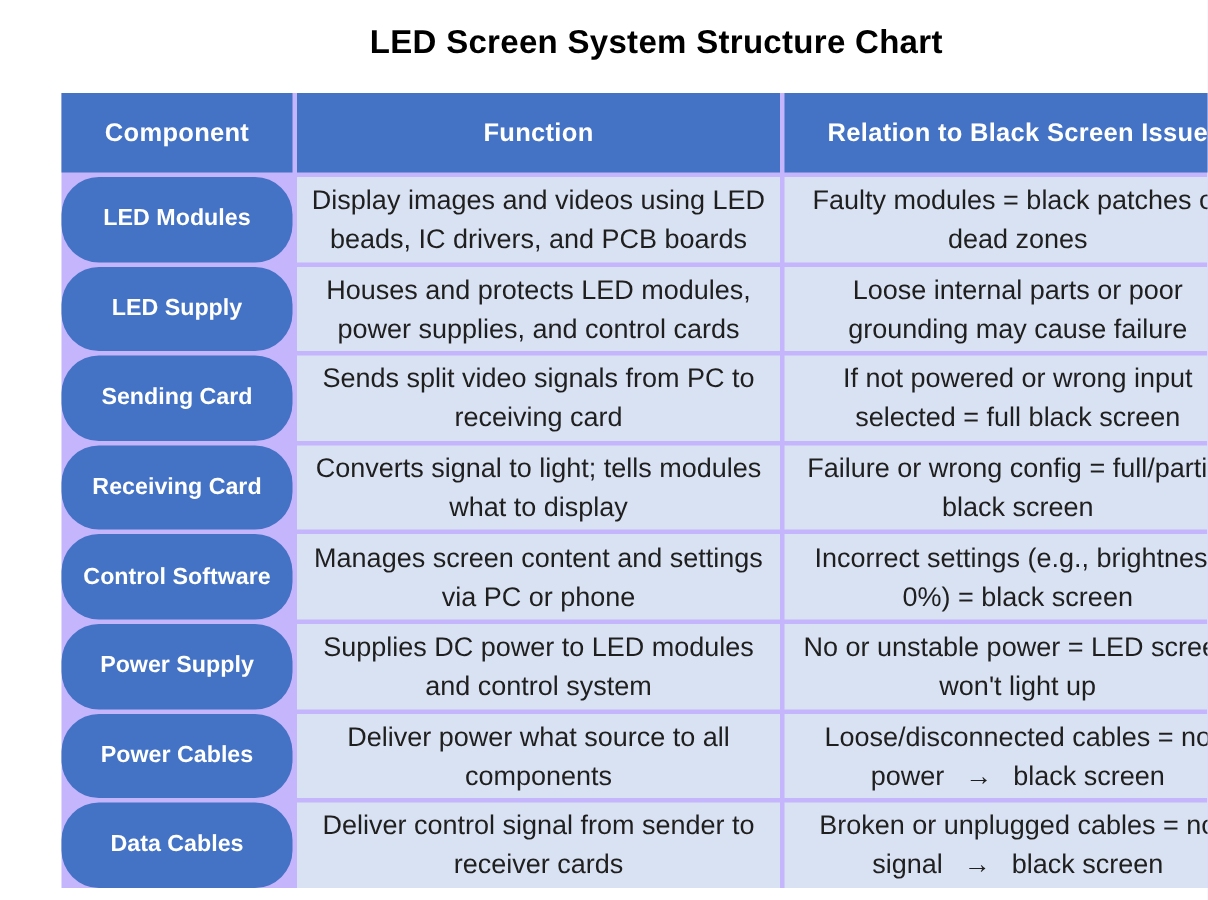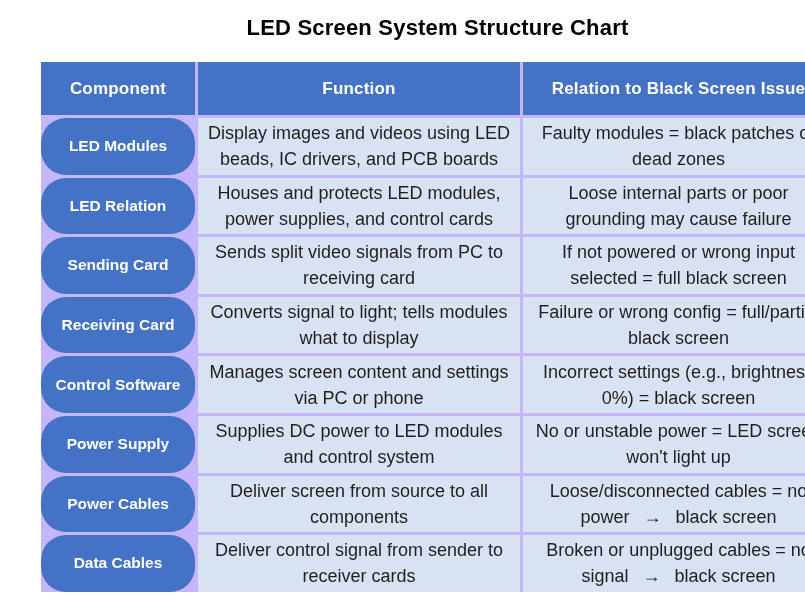--- a/index.html
+++ b/index.html
@@ -81,21 +81,21 @@
     <div class="hcell">Component</div>
     <div class="hcell">Function</div>
     <div class="hcell">Relation to Black Screen Issue</div>
 
     <div class="lcell">LED Modules</div>
     <div class="cell">Display images and videos using LED
 beads, IC drivers, and PCB boards</div>
     <div class="cell">Faulty modules = black patches or
 dead zones</div>
 
-    <div class="lcell">LED Relation</div>
+    <div class="lcell">LED Supply</div>
     <div class="cell">Houses and protects LED modules,
 power supplies, and control cards</div>
     <div class="cell">Loose internal parts or poor
 grounding may cause failure</div>
 
     <div class="lcell">Sending Card</div>
     <div class="cell">Sends split video signals from PC to
 receiving card</div>
     <div class="cell">If not powered or wrong input
 selected = full black screen</div>
@@ -112,21 +112,21 @@
     <div class="cell">Incorrect settings (e.g., brightness
 0%) = black screen</div>
 
     <div class="lcell">Power Supply</div>
     <div class="cell">Supplies DC power to LED modules
 and control system</div>
     <div class="cell">No or unstable power = LED screen
 won't light up</div>
 
     <div class="lcell">Power Cables</div>
-    <div class="cell">Deliver screen from source to all
+    <div class="cell">Deliver power what source to all
 components</div>
     <div class="cell">Loose/disconnected cables = no
 power  →  black screen</div>
 
     <div class="lcell">Data Cables</div>
     <div class="cell">Deliver control signal from sender to
 receiver cards</div>
     <div class="cell">Broken or unplugged cables = no
 signal  →  black screen</div>
 

